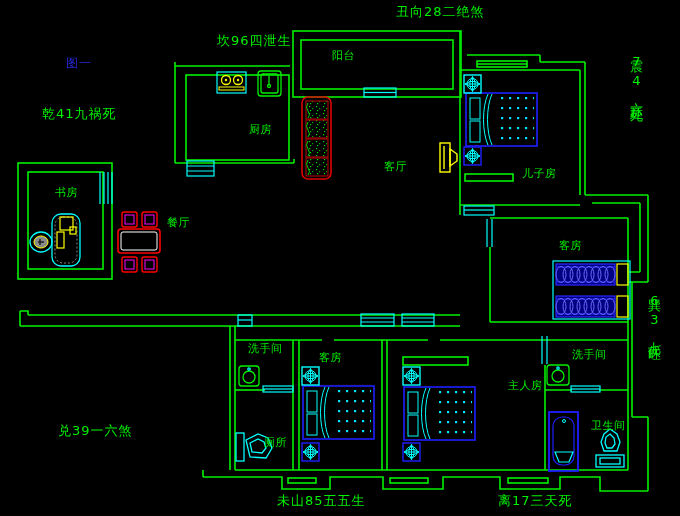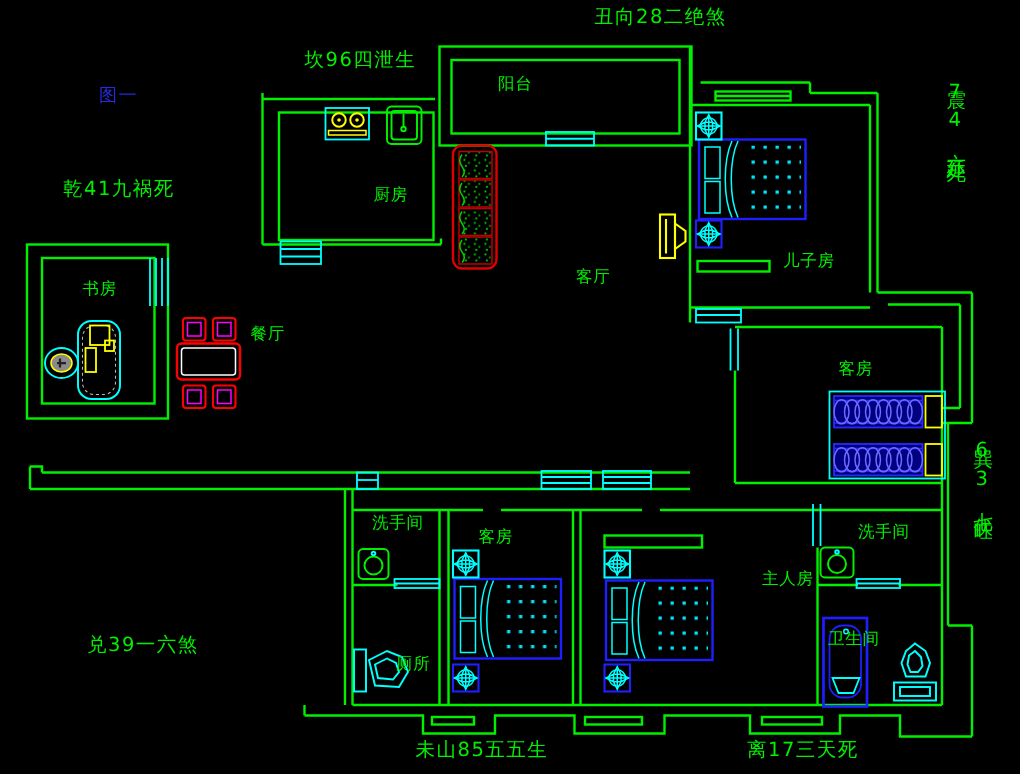--- a/index.html
+++ b/index.html
@@ -259,35 +259,35 @@
 
     <g stroke="#00FFFF" fill="none" stroke-width="1.3">
       <polygon points="610,429 617,434 620,442 617,451 604,451 601,442 604,434"></polygon>
       <polygon points="610,434 614,438 615,444 612,448 607,448 605,443 606,437"></polygon>
       <rect x="596" y="455" width="28" height="12"></rect>
       <rect x="600" y="458" width="20" height="6"></rect>
     </g>
   </svg>
 
   <span class="lbl big" style="left:396px;top:4px">丑向28二绝煞</span>
-  <span class="lbl big" style="left:203px;top:33px">坎96四泄生</span>
+  <span class="lbl big" style="left:217px;top:33px">坎96四泄生</span>
   <span class="lbl blue" style="left:66px;top:56px">图一</span>
-  <span class="lbl big" style="left:42px;top:119px">乾41九祸死</span>
+  <span class="lbl big" style="left:42px;top:106px">乾41九祸死</span>
   <span class="lbl v" style="left:630px;top:50px">震74六延死</span>
   <span class="lbl v" style="left:648px;top:289px">巽63七伏旺</span>
   <span class="lbl big" style="left:58px;top:423px">兑39一六煞</span>
   <span class="lbl big" style="left:277px;top:493px">未山85五五生</span>
   <span class="lbl big" style="left:498px;top:493px">离17三天死</span>
 
   <span class="lbl room" style="left:332px;top:49px">阳台</span>
   <span class="lbl room" style="left:249px;top:123px">厨房</span>
-  <span class="lbl room" style="left:384px;top:178px">客厅</span>
+  <span class="lbl room" style="left:384px;top:160px">客厅</span>
   <span class="lbl room" style="left:522px;top:167px">儿子房</span>
   <span class="lbl room" style="left:55px;top:186px">书房</span>
   <span class="lbl room" style="left:167px;top:216px">餐厅</span>
   <span class="lbl room" style="left:559px;top:239px">客房</span>
   <span class="lbl room" style="left:319px;top:351px">客房</span>
   <span class="lbl room" style="left:248px;top:342px">洗手间</span>
   <span class="lbl room" style="left:572px;top:348px">洗手间</span>
   <span class="lbl room" style="left:264px;top:436px">厕所</span>
   <span class="lbl room" style="left:508px;top:379px">主人房</span>
-  <span class="lbl room" style="left:552px;top:419px">卫生间</span>
+  <span class="lbl room" style="left:591px;top:419px">卫生间</span>
 </div>
 
 </body></html>

